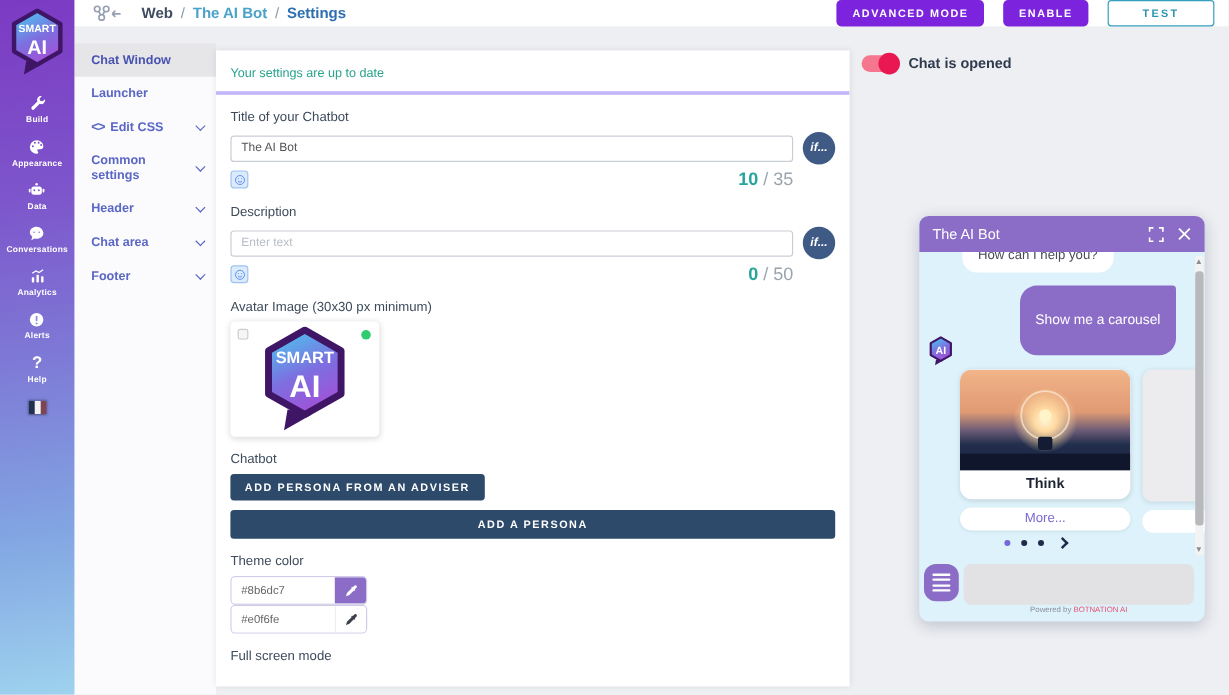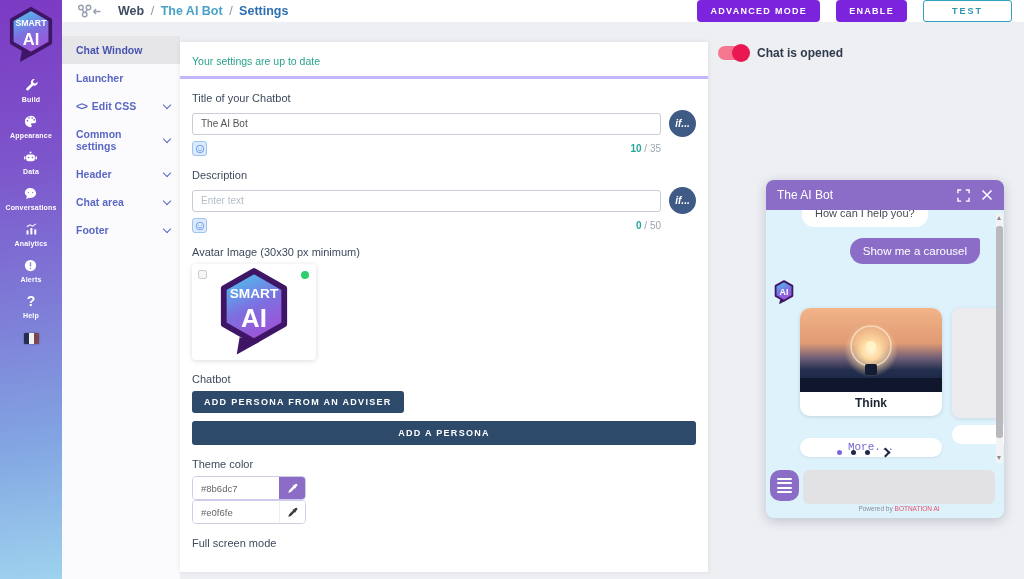--- a/index.html
+++ b/index.html
@@ -48,21 +48,21 @@
   .flabel { display:block; font-size:11px; color:#3d4b5c; margin:13px 0 6px; }
   .in-row { display:flex; align-items:center; gap:8px; }
   .txt { flex:1; height:22px; border:1px solid #c9ced6; border-radius:3px; padding:0 8px;
          font-size:10px; color:#555; font-family:inherit; outline:none; min-width:0; }
   .txt::placeholder { color:#b6bec7; }
   .if-btn { width:27px; height:27px; border-radius:50%; background:#405a86; color:#fff; border:none;
             font-size:10px; font-style:italic; font-weight:bold; cursor:pointer; flex:0 0 27px; font-family:inherit; }
   .meta { display:flex; justify-content:space-between; align-items:center; margin-top:4px; padding-right:35px; }
   .emoji-btn { width:15px; height:15px; border-radius:3px; background:#dcebfb; border:1px solid #9fc3ef;
                display:flex; align-items:center; justify-content:center; cursor:pointer; }
-  .count { font-size:10px; color:#9aa4ad; } .count .cur { color:#26a69a; font-weight:bold; }
+  .count { font-size:15px; color:#9aa4ad; } .count .cur { color:#26a69a; font-weight:bold; }
 
   .avatar-card { margin-top:4px; width:124px; height:96px; border-radius:4px; position:relative;
                  box-shadow:0 1px 5px rgba(0,0,0,.14); display:flex; align-items:center; justify-content:center;
                  background:#fff; cursor:pointer; }
   .av-check { position:absolute; left:6px; top:6px; width:9px; height:9px; border:1px solid #ccc; border-radius:2px; background:#f6f6f6; cursor:pointer; }
   .av-dot { position:absolute; right:7px; top:7px; width:8px; height:8px; border-radius:50%; background:#2fcc71; }
 
   .btn-navy { background:#2d4a6b; color:#fff; font-size:9px; font-weight:bold; letter-spacing:1.3px;
               border:none; border-radius:3px; padding:6px 12px; cursor:pointer; font-family:inherit; }
   .btn-block { display:block; width:100%; margin-top:8px; padding:7px 0; text-align:center; }
@@ -84,29 +84,29 @@
              border-radius:8px; box-shadow:0 3px 12px rgba(30,40,80,.22); overflow:hidden; z-index:2; }
   .chat-hdr { height:30px; background:#8b6dc7; display:flex; align-items:center; padding:0 11px; position:relative; z-index:3; }
   .chat-title { color:#fff; font-size:12px; }
   .hdr-icons { margin-left:auto; display:flex; gap:11px; align-items:center; }
   .hdr-icons svg { cursor:pointer; }
   .chat-body { position:absolute; left:0; right:0; top:30px; bottom:0; overflow:hidden; }
 
   .bot-bubble { position:absolute; left:36px; top:-11px; background:#fff; color:#4a4a5a;
                 padding:8px 13px; border-radius:12px; border-top-left-radius:2px; font-size:11px; }
   .user-bubble { position:absolute; right:24px; top:28px; background:#8b6dc7; color:#fff;
-                 padding:7px 13px; border-radius:14px; border-top-right-radius:3px; font-size:11.5px; }
+                 padding:23px 13px; border-radius:14px; border-top-right-radius:3px; font-size:11.5px; }
   .bot-avatar { position:absolute; left:8px; top:70px; }
 
   .card-col { position:absolute; left:34px; top:98px; width:142px; }
   .card { background:#fff; border-radius:10px; overflow:hidden; box-shadow:0 1px 4px rgba(0,0,0,.12); }
   .card-img { display:block; width:142px; height:84px; }
   .card-title { padding:4px 0 6px; font-size:12px; font-weight:bold; color:#1c2333; text-align:center; }
-  .more-btn { margin-top:22px; height:19px; line-height:19px; font-size:11px; color:#7668cf;
-              background:#fff; border-radius:10px; text-align:center; cursor:pointer; box-shadow:0 1px 3px rgba(0,0,0,.08);font-family:Liberation Mono, monospace; }
+  .more-btn { margin-top:7px; height:19px; line-height:19px; font-size:11px; color:#7668cf;
+              background:#fff; border-radius:10px; text-align:center; cursor:pointer; box-shadow:0 1px 3px rgba(0,0,0,.08); }
   .card2 { position:absolute; left:186px; top:98px; width:52px; height:110px; background:#ececee;
            border-radius:8px 0 0 8px; box-shadow:0 1px 4px rgba(0,0,0,.10); }
   .more2 { position:absolute; left:186px; top:215px; width:52px; height:19px; background:#fff; border-radius:10px 0 0 10px; }
 
   .dots-row { position:absolute; left:0; right:44px; top:239px; display:flex; justify-content:center;
               gap:9px; align-items:center; }
   .dot { width:5px; height:5px; border-radius:50%; background:#20294a; cursor:pointer; }
   .dot.on { background:#7568d8; }
   .chev-r { width:7px; height:7px; border-right:2px solid #1c2b47; border-bottom:2px solid #1c2b47;
             transform:rotate(-45deg); margin-left:3px; cursor:pointer; }

